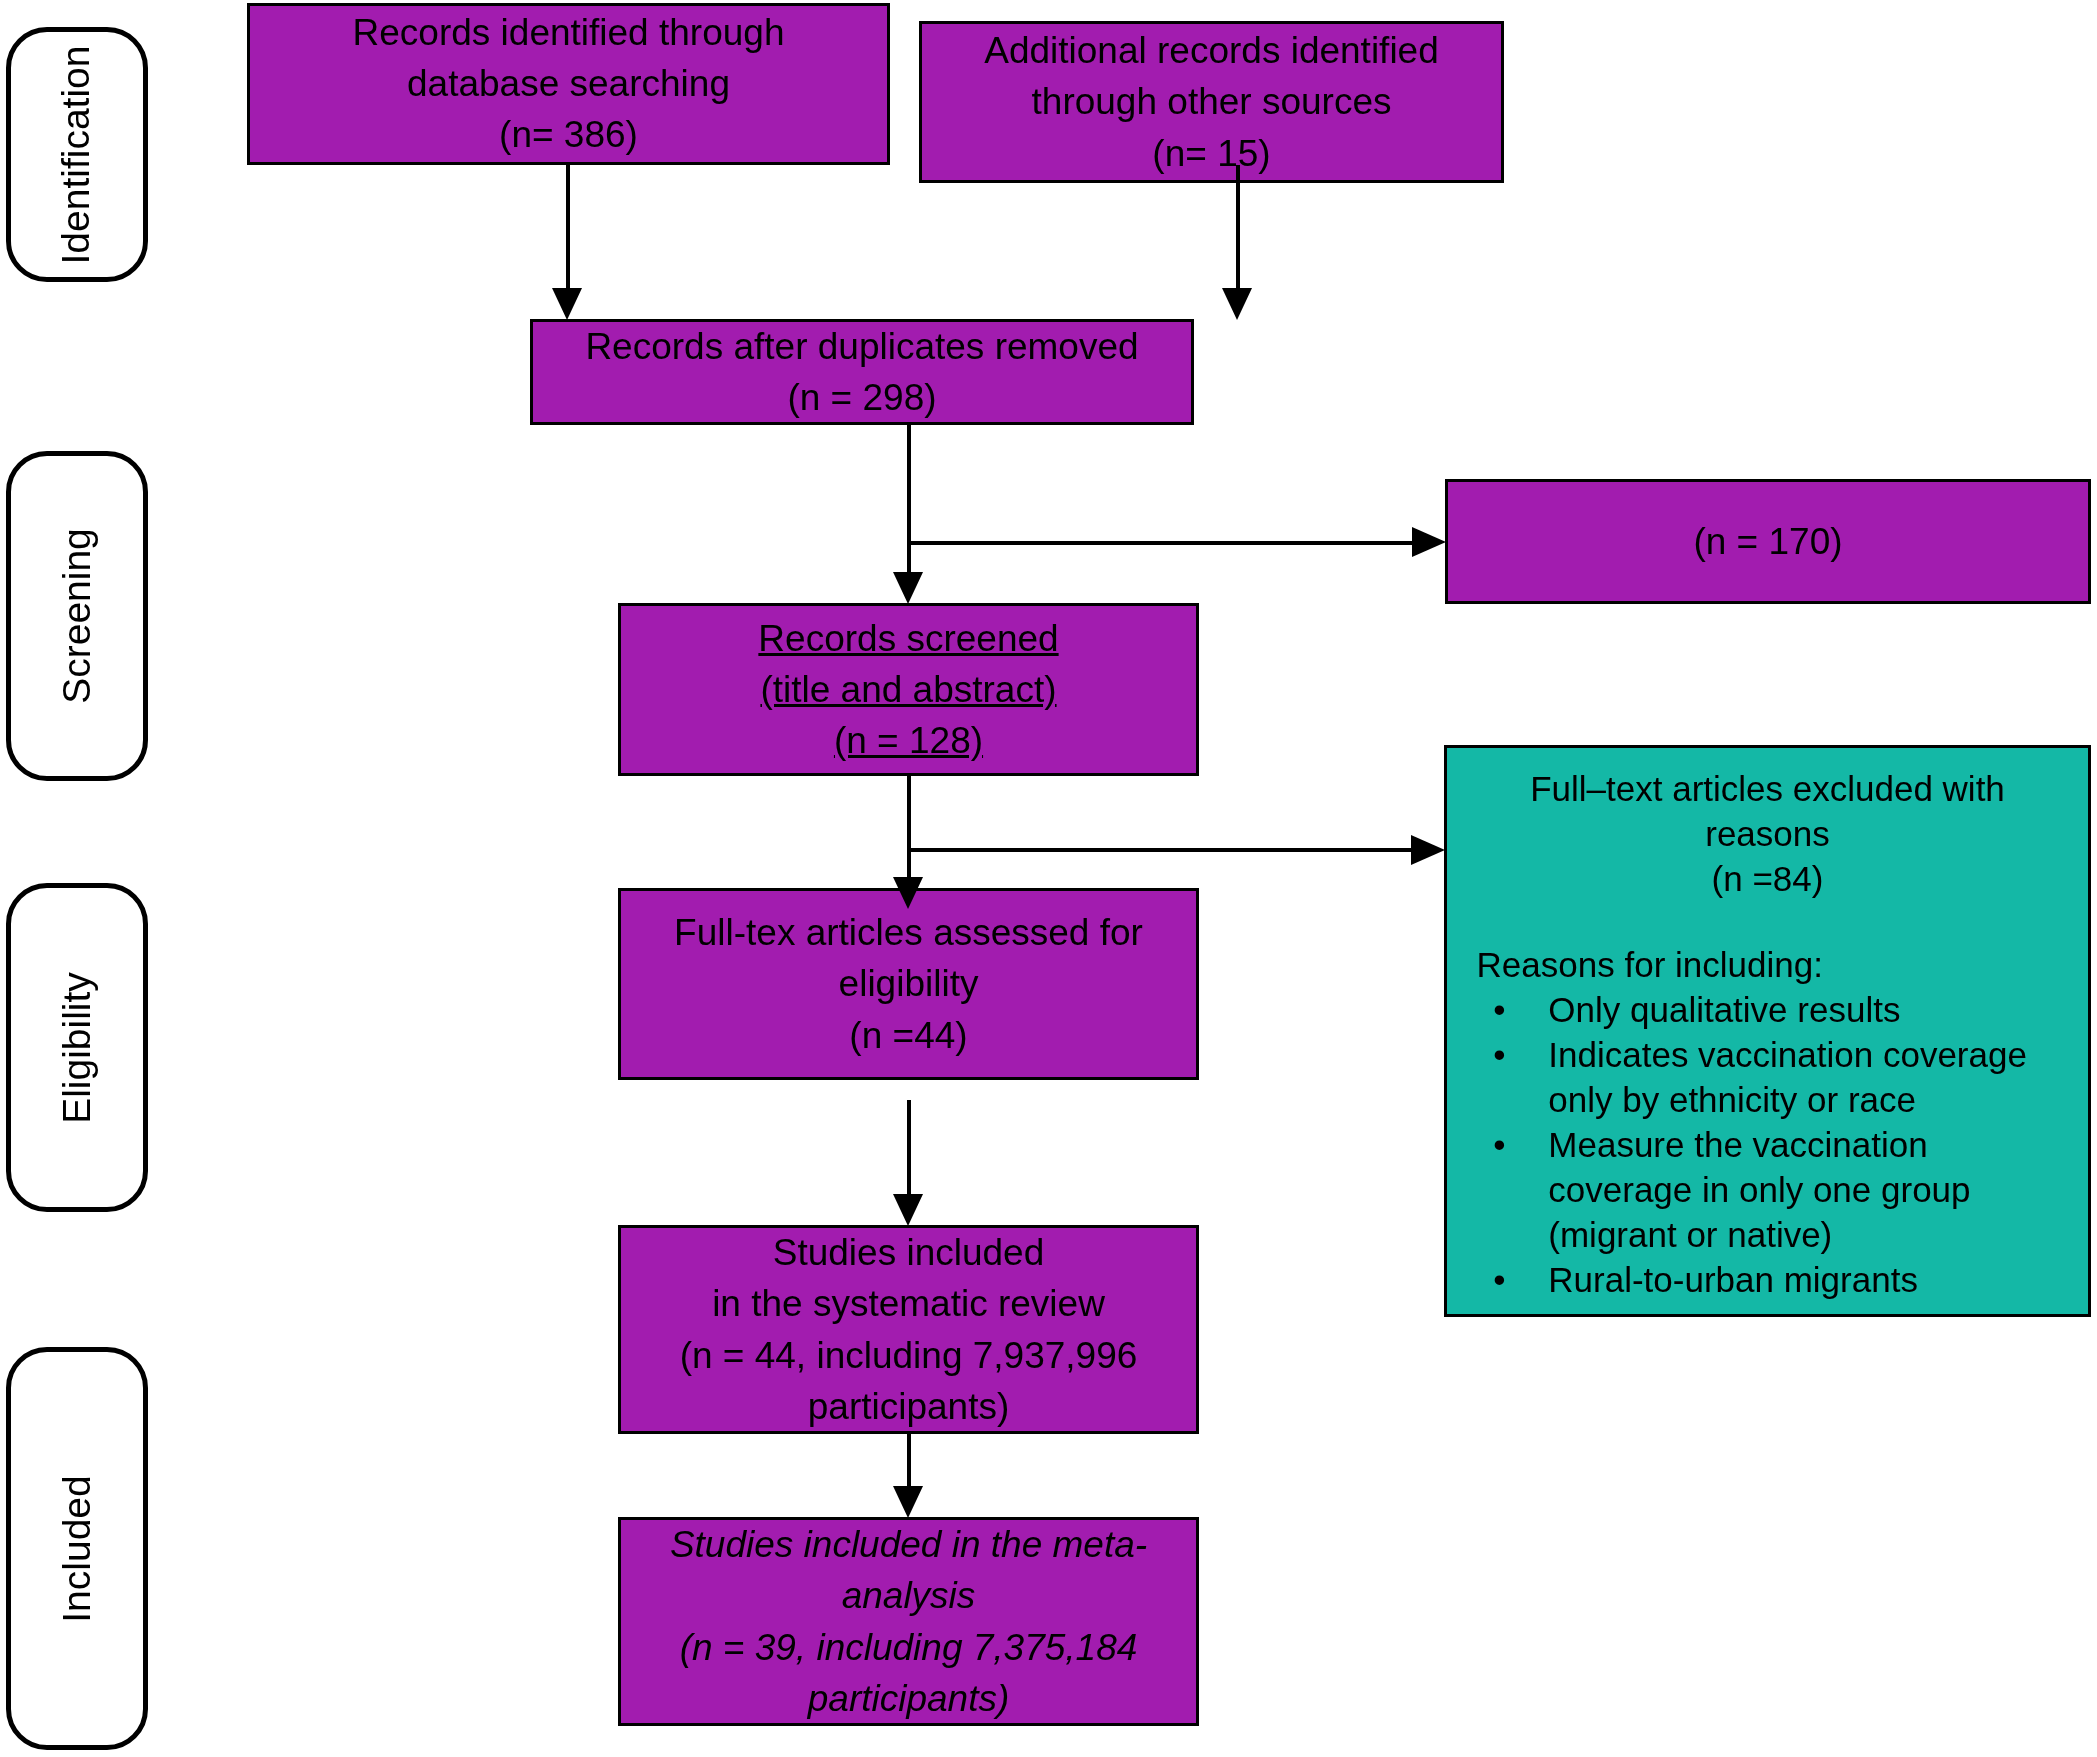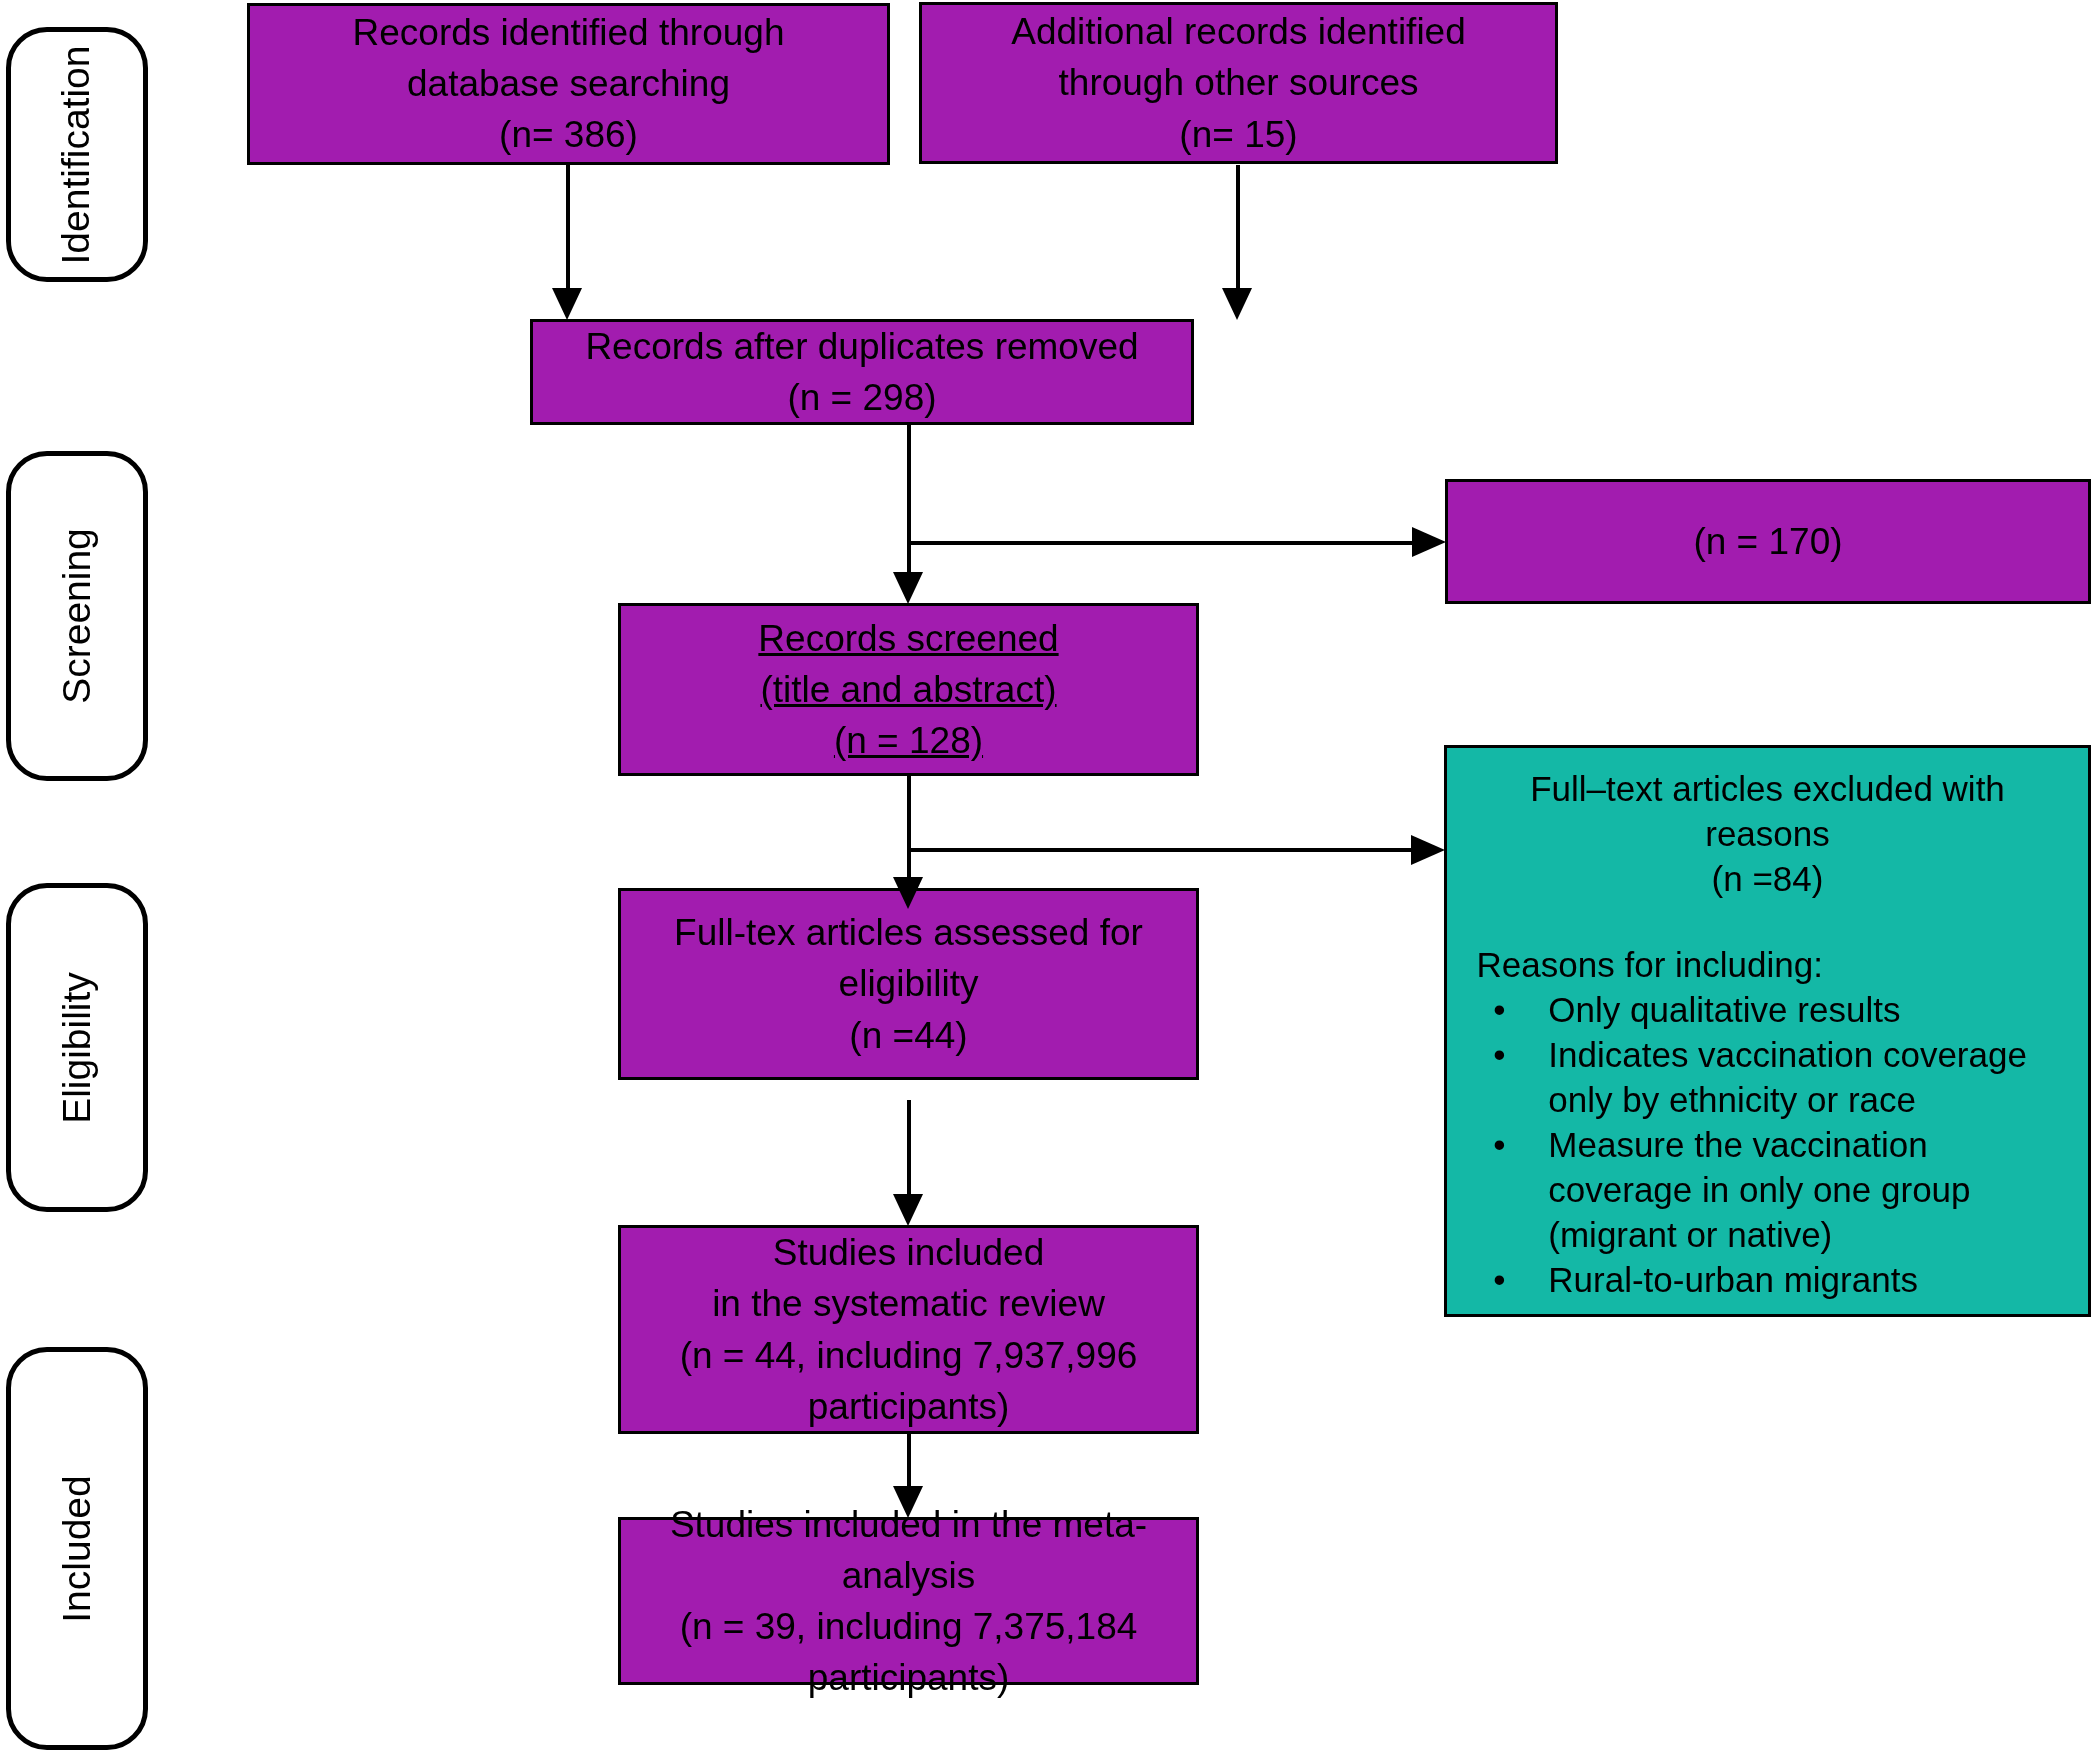--- a/index.html
+++ b/index.html
@@ -92,21 +92,21 @@
   <div class="stage" style="left:5.6px; top:1347px; width:142px; height:403px;">
     <span class="vtext">Included</span>
   </div>
 
   <div class="fbox" style="left:247px; top:2.8px; width:643px; height:162px;">
     <div class="line">Records identified through</div>
     <div class="line">database searching</div>
     <div class="line">(n= 386)</div>
   </div>
 
-  <div class="fbox" style="left:919px; top:2px; width:639px; height:162px;">
+  <div class="fbox" style="left:919px; top:21px; width:585px; height:162px;">
     <div class="line">Additional records identified</div>
     <div class="line">through other sources</div>
     <div class="line">(n= 15)</div>
   </div>
 
   <div class="fbox" style="left:530px; top:319px; width:664px; height:106px;">
     <div class="line">Records after duplicates removed</div>
     <div class="line">(n = 298)</div>
   </div>
 
@@ -153,21 +153,21 @@
     <div class="line">(n =44)</div>
   </div>
 
   <div class="fbox" style="left:618px; top:1225px; width:581px; height:209px;">
     <div class="line">Studies included</div>
     <div class="line">in the systematic review</div>
     <div class="line">(n = 44, including 7,937,996</div>
     <div class="line">participants)</div>
   </div>
 
-  <div class="fbox" style="left:618px; top:1517px; width:581px; height:168px;">
+  <div class="fbox" style="left:618px; top:1517px; width:581px; height:209px;font-style:italic;">
     <div class="line">Studies included in the meta-</div>
     <div class="line">analysis</div>
     <div class="line">(n = 39, including 7,375,184</div>
     <div class="line">participants)</div>
   </div>
 
   <div class="vline" style="left:566px; top:165px; height:123px;"></div>
   <div class="arr-down" style="left:552px; top:288px;"></div>
 
   <div class="vline" style="left:1236px; top:165px; height:123px;"></div>

